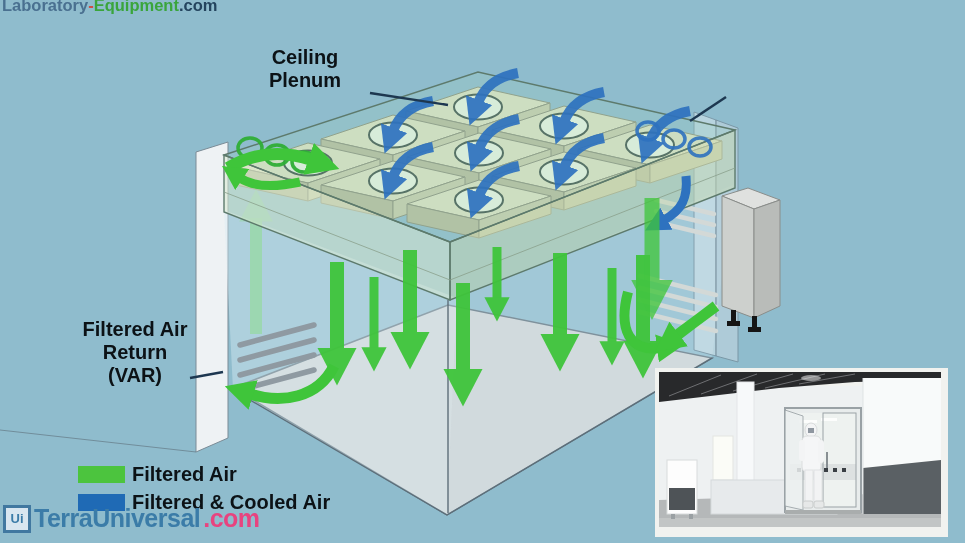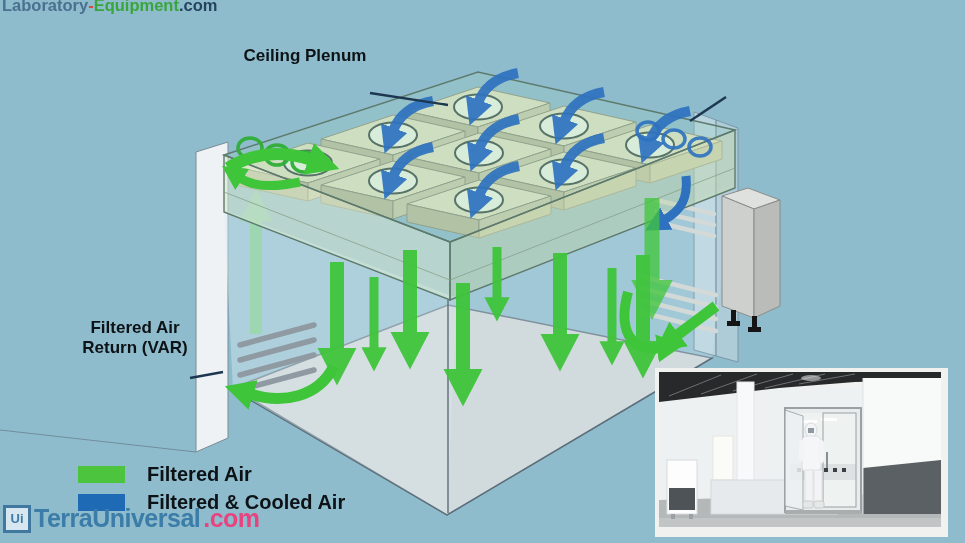--- a/index.html
+++ b/index.html
@@ -5,32 +5,32 @@
   html,body { margin:0; padding:0; }
   .stage {
     position:relative; width:965px; height:543px;
     background:#8fbccd; overflow:hidden;
     font-family:"Liberation Sans", sans-serif;
   }
   .diagram-svg { position:absolute; left:0; top:0; }
 
   .label {
     position:absolute; font-weight:bold; color:#0c1216;
-    text-align:center; line-height:1.16; font-size:17px;
+    text-align:center; line-height:1.16; font-size:20px;
   }
   .lbl-ceiling { left:240px; top:46px;  width:130px; }
   .lbl-ac      { left:683px; top:44px;  width:132px; }
   .lbl-var     { left:82px;  top:318px; width:106px; }
 
   .legend { position:absolute; left:78px; top:463px; }
   .legend-row { display:flex; align-items:center; gap:7px; margin-bottom:5px; }
   .swatch { width:47px; height:17px; flex:0 0 auto; }
   .swatch-green { background:#4cc43e; }
   .swatch-blue  { background:#1f6ab5; }
-  .legend-label { font-weight:bold; font-size:20px; color:#0c1216; white-space:nowrap;margin-left:15px; }
+  .legend-label { font-weight:bold; font-size:20px; color:#0c1216; white-space:nowrap; }
 
   .wm-top { position:absolute; left:2px; top:-4px; font-size:16.5px; font-weight:bold; white-space:nowrap; }
   .wm-lab  { color:#4a7090; }
   .wm-dash { color:#d14c43; }
   .wm-eq   { color:#3aa53c; }
   .wm-com  { color:#24445e; }
 
   .wm-bottom { position:absolute; left:3px; top:504px; display:flex; align-items:center; gap:3px; }
   .tu-icon {
     width:22px; height:22px; border:3px solid #4178a0; background:#d8e6f0;

